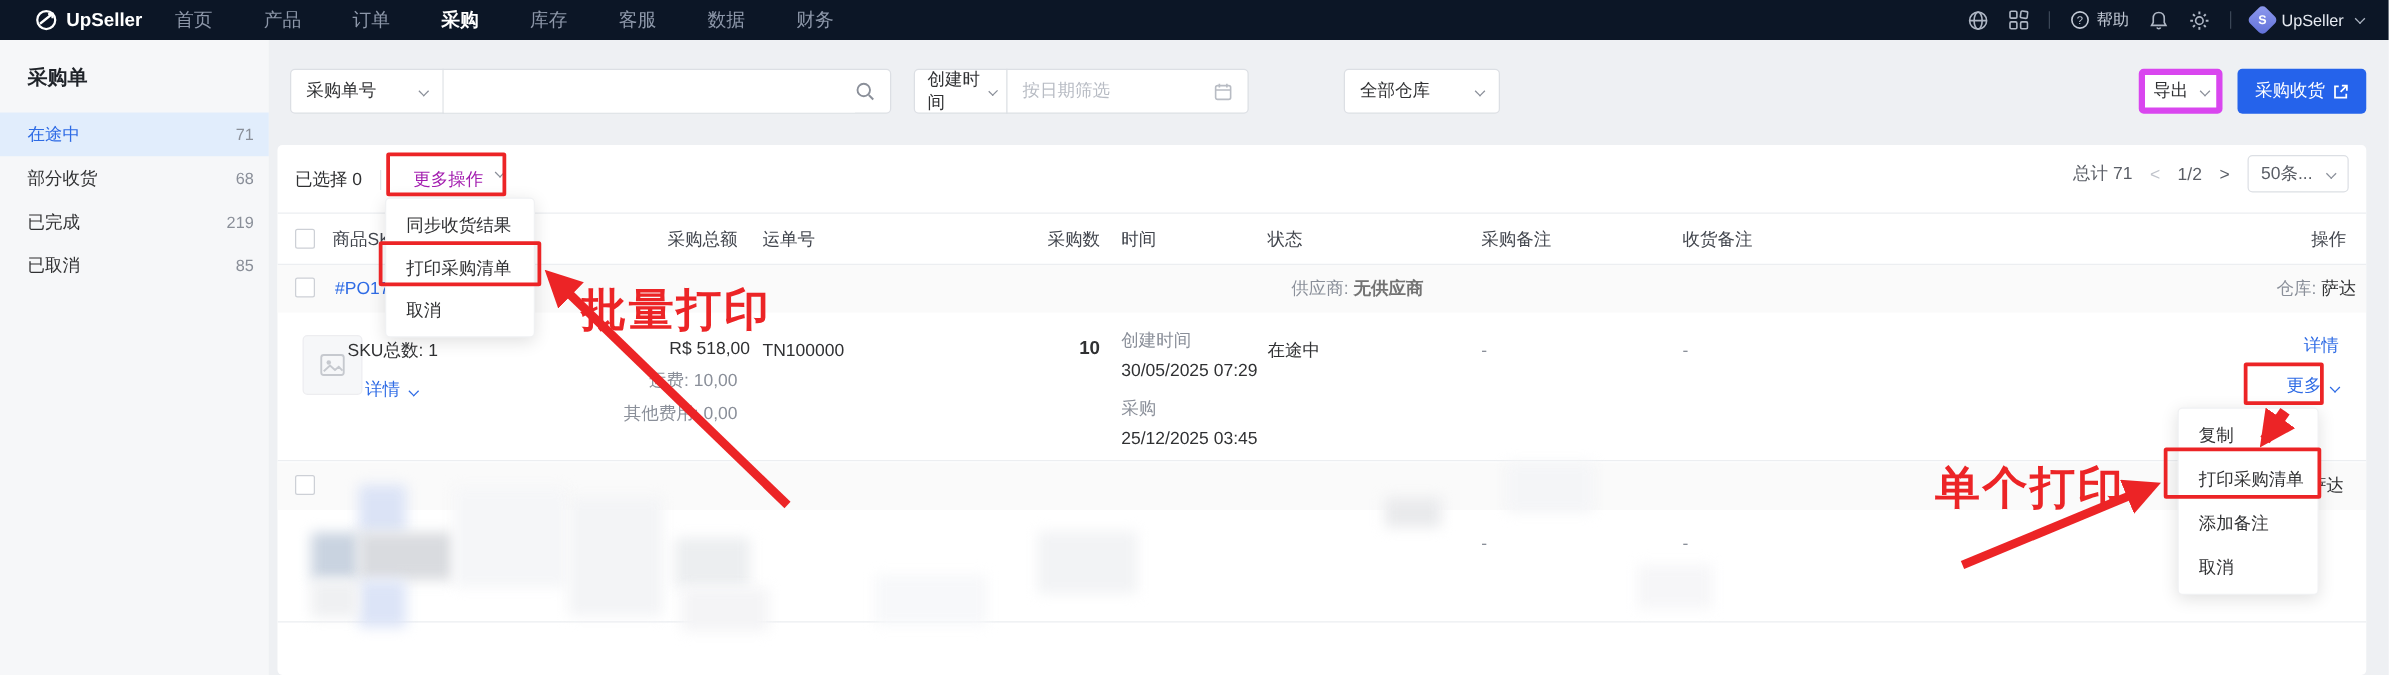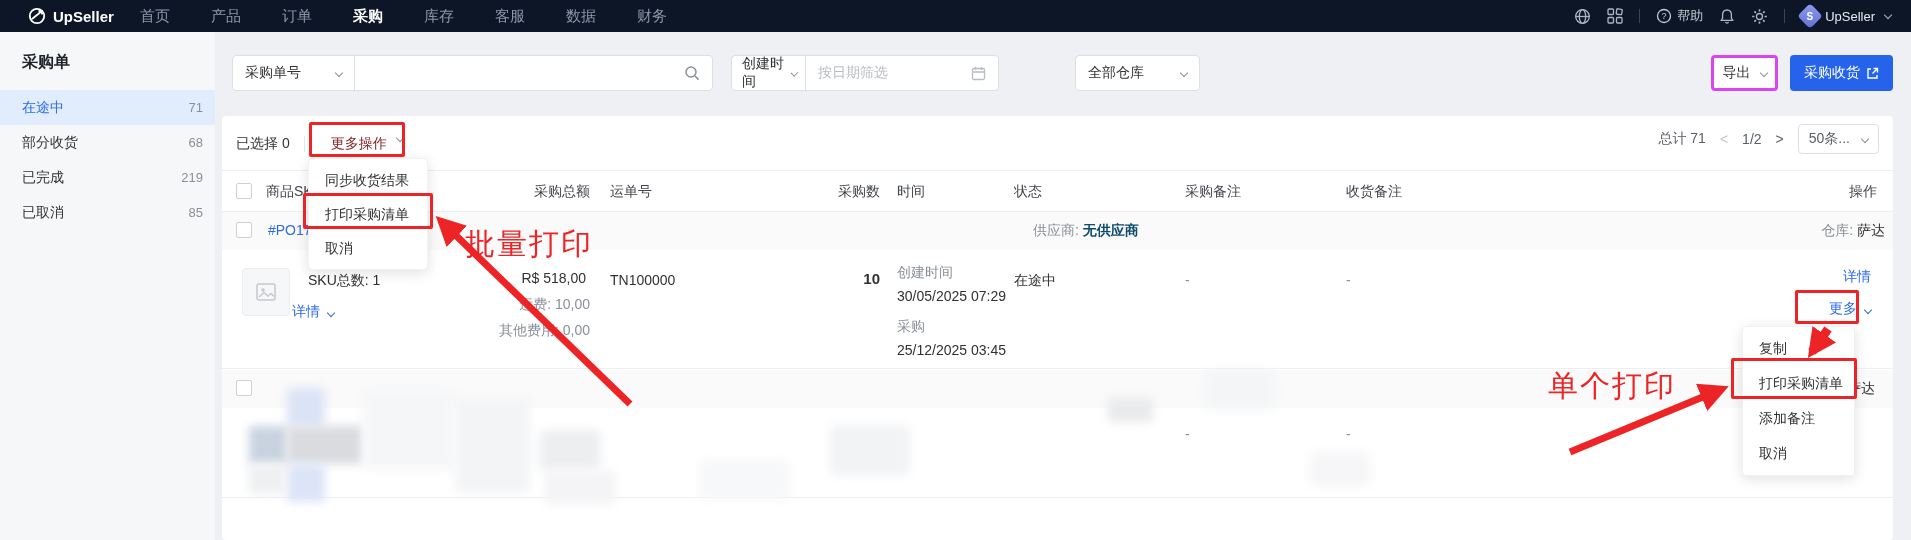--- a/index.html
+++ b/index.html
@@ -31,64 +31,64 @@
   .side-item .cnt { color:#8a8f99; font-size:13px; }
   .chev { display:inline-block; width:7px; height:7px; border-right:1.5px solid #8a8f99; border-bottom:1.5px solid #8a8f99; transform:rotate(45deg); margin-left:4px; }
   .chev.up { transform:rotate(-135deg); margin-top:4px; }
   .chev.blue { border-color:#2e6be5; }
   .chev.sm { width:6px; height:6px; }
 
   
   .ctrl { position:absolute; background:#fff; border:1px solid #dcdfe4; border-radius:4px; height:36px; display:flex; align-items:center; color:#303133; }
   .ctrl .ph { color:#b8bcc4; }
   .inner-div { width:1px; height:36px; background:#dcdfe4; }
-  .btn-export { position:absolute; left:1711px; top:55px; width:67px; height:36px; background:#fff; border:3px solid #d946ef; border-radius:4px; display:flex; align-items:center; justify-content:center; gap:6px; cursor:pointer; }
+  .btn-export { position:absolute; left:1711px; top:55px; width:67px; height:36px; background:#fff; border:5px solid #d946ef; border-radius:4px; display:flex; align-items:center; justify-content:center; gap:6px; cursor:pointer; }
   .btn-primary { position:absolute; left:1790px; top:55px; width:103px; height:36px; background:#2563eb; border-radius:4px; color:#fff; display:flex; align-items:center; justify-content:center; gap:6px; cursor:pointer; }
 
   
   .card { position:absolute; left:222px; top:116px; width:1671px; height:424px; background:#fff; border-radius:4px; z-index:1; overflow:hidden; }
   .toolbar { position:absolute; left:12px; top:10px; right:12px; height:36px; display:flex; align-items:center; }
   .sel-label { color:#303133; margin-left:2px; }
   .tb-div { width:1px; height:16px; background:#e3e5e9; margin:0 18px 0 14px; }
-  .more-actions { display:flex; align-items:flex-start; gap:6px; color:#7f1d1d; cursor:pointer; padding:6px 8px; }
+  .more-actions { display:flex; align-items:flex-start; gap:6px; color:#a21caf; cursor:pointer; padding:6px 8px; }
   .pager { position:absolute; right:14px; top:8px; height:30px; display:flex; align-items:center; gap:14px; color:#5a5e66; }
   .pg-arrow { font-size:14px; cursor:pointer; }
   .pg-arrow.dis { color:#c0c4cc; }
   .pg-size { border:1px solid #dcdfe4; border-radius:4px; height:30px; padding:0 10px; display:flex; align-items:center; gap:8px; color:#5a5e66; cursor:pointer; background:#fff; }
 
   .hdr-row { position:absolute; left:0; top:54px; width:1671px; height:42px; border-top:1px solid #eceef1; border-bottom:1px solid #eceef1; }
   .hcell { position:absolute; top:12px; color:#41454d; font-weight:500; white-space:nowrap; }
   .cb { position:absolute; width:16px; height:16px; border:1px solid #cdd0d6; border-radius:2px; background:#fff; cursor:pointer; }
 
   .grp-row { position:absolute; left:0; width:1671px; height:38px; background:#fafafa; }
   .grp1 { top:96px; } .grp2 { top:254px; }
   .po-link { position:absolute; left:46px; top:10px; color:#2e6be5; cursor:pointer; white-space:nowrap; }
   .supplier { position:absolute; left:811px; top:10px; color:#8a8f99; white-space:nowrap; }
-  .supplier b { color:#0c4a6e; font-weight:bold; }
+  .supplier b { color:#737373; font-weight:bold; }
   .wh { position:absolute; right:8px; top:10px; color:#8a8f99; white-space:nowrap; }
   .wh b { color:#303133; font-weight:normal; }
 
   .thumb { position:absolute; left:20px; top:152px; width:48px; height:48px; background:#f6f7f9; border:1px solid #ededf0; border-radius:4px; display:flex; align-items:center; justify-content:center; color:#c6c9cf; }
   .txt { position:absolute; white-space:nowrap; }
   .gray { color:#8a8f99; }
   .blue { color:#2e6be5; cursor:pointer; }
   .bold { font-weight:bold; }
   .r { text-align:right; }
   .divider-row { position:absolute; left:0; width:1671px; border-top:1px solid #eceef1; }
 
   
   .blur { position:absolute; filter:blur(5px); border-radius:2px; z-index:3; }
 
   
   .menu { position:absolute; background:#fff; border-radius:4px; box-shadow:0 3px 14px rgba(0,0,0,.12); border:1px solid #f0f1f3; z-index:10; padding:4px 0; }
   .menu-item { height:34px; line-height:34px; padding:0 16px; color:#303133; cursor:pointer; white-space:nowrap; }
 
   
   .redbox { position:absolute; border:3px solid #ec2426; border-radius:2px; z-index:20; pointer-events:none; }
-  .ann { position:absolute; color:#ec2426; font-size:30px; font-weight:400; letter-spacing:2px; z-index:30; white-space:nowrap; }
+  .ann { position:absolute; color:#ec2426; font-size:36px; font-weight:700; letter-spacing:2px; z-index:30; white-space:nowrap; }
   .arrows { position:absolute; left:0; top:0; width:1911px; height:540px; z-index:25; pointer-events:none; }
 </style>
 </head>
 <body>
 
 <div class="navbar">
   <div class="logo">
     <svg width="18" height="18" viewBox="0 0 18 18">
         <circle cx="9" cy="9" r="7.2" fill="none" stroke="#fff" stroke-width="1.8"></circle>
         <path d="M4 12 L14 4 M10.5 4 H14 V7.5" fill="none" stroke="#fff" stroke-width="1.8"></path>
@@ -254,24 +254,24 @@
     <span class="wh"><span>仓库:</span> <b>萨达</b></span>
   </div>
 
   <div class="thumb">
     <svg width="22" height="22" viewBox="0 0 22 22">
         <rect x="2" y="3" width="18" height="16" rx="2" fill="none" stroke="#c6c9cf" stroke-width="1.5"></rect>
         <circle cx="8" cy="9" r="1.8" fill="#c6c9cf"></circle>
         <path d="M4 16 L9 11.5 L13 15 L16 12.5 L19 15.5" fill="none" stroke="#c6c9cf" stroke-width="1.5"></path>
       </svg>
   </div>
-  <span class="txt" style="left:86px; top:156px;text-align:right;">SKU总数: 1</span>
+  <span class="txt" style="left:56px; top:156px;text-align:right;">SKU总数: 1</span>
   <span class="txt blue" style="left:70px; top:187px;"><span>详情</span> <span class="chev sm blue"></span></span>
 
-  <span class="txt r" style="left:224px; top:154px; width:140px;">R$ 518,00</span>
+  <span class="txt r" style="left:238px; top:154px; width:140px;">R$ 518,00</span>
   <span class="txt r gray" style="left:228px; top:180px; width:140px;">运费: 10,00</span>
   <span class="txt r gray" style="left:228px; top:206px; width:140px;">其他费用: 0,00</span>
 
   <span class="txt" style="left:388px; top:156px;">TN100000</span>
   <span class="txt r bold" style="left:598px; top:154px; width:60px; font-size:15px;">10</span>
 
   <span class="txt gray" style="left:675px; top:148px;">创建时间</span>
   <span class="txt" style="left:675px; top:172px;">30/05/2025 07:29</span>
   <span class="txt gray" style="left:675px; top:202px;">采购</span>
   <span class="txt" style="left:675px; top:226px;">25/12/2025 03:45</span>

